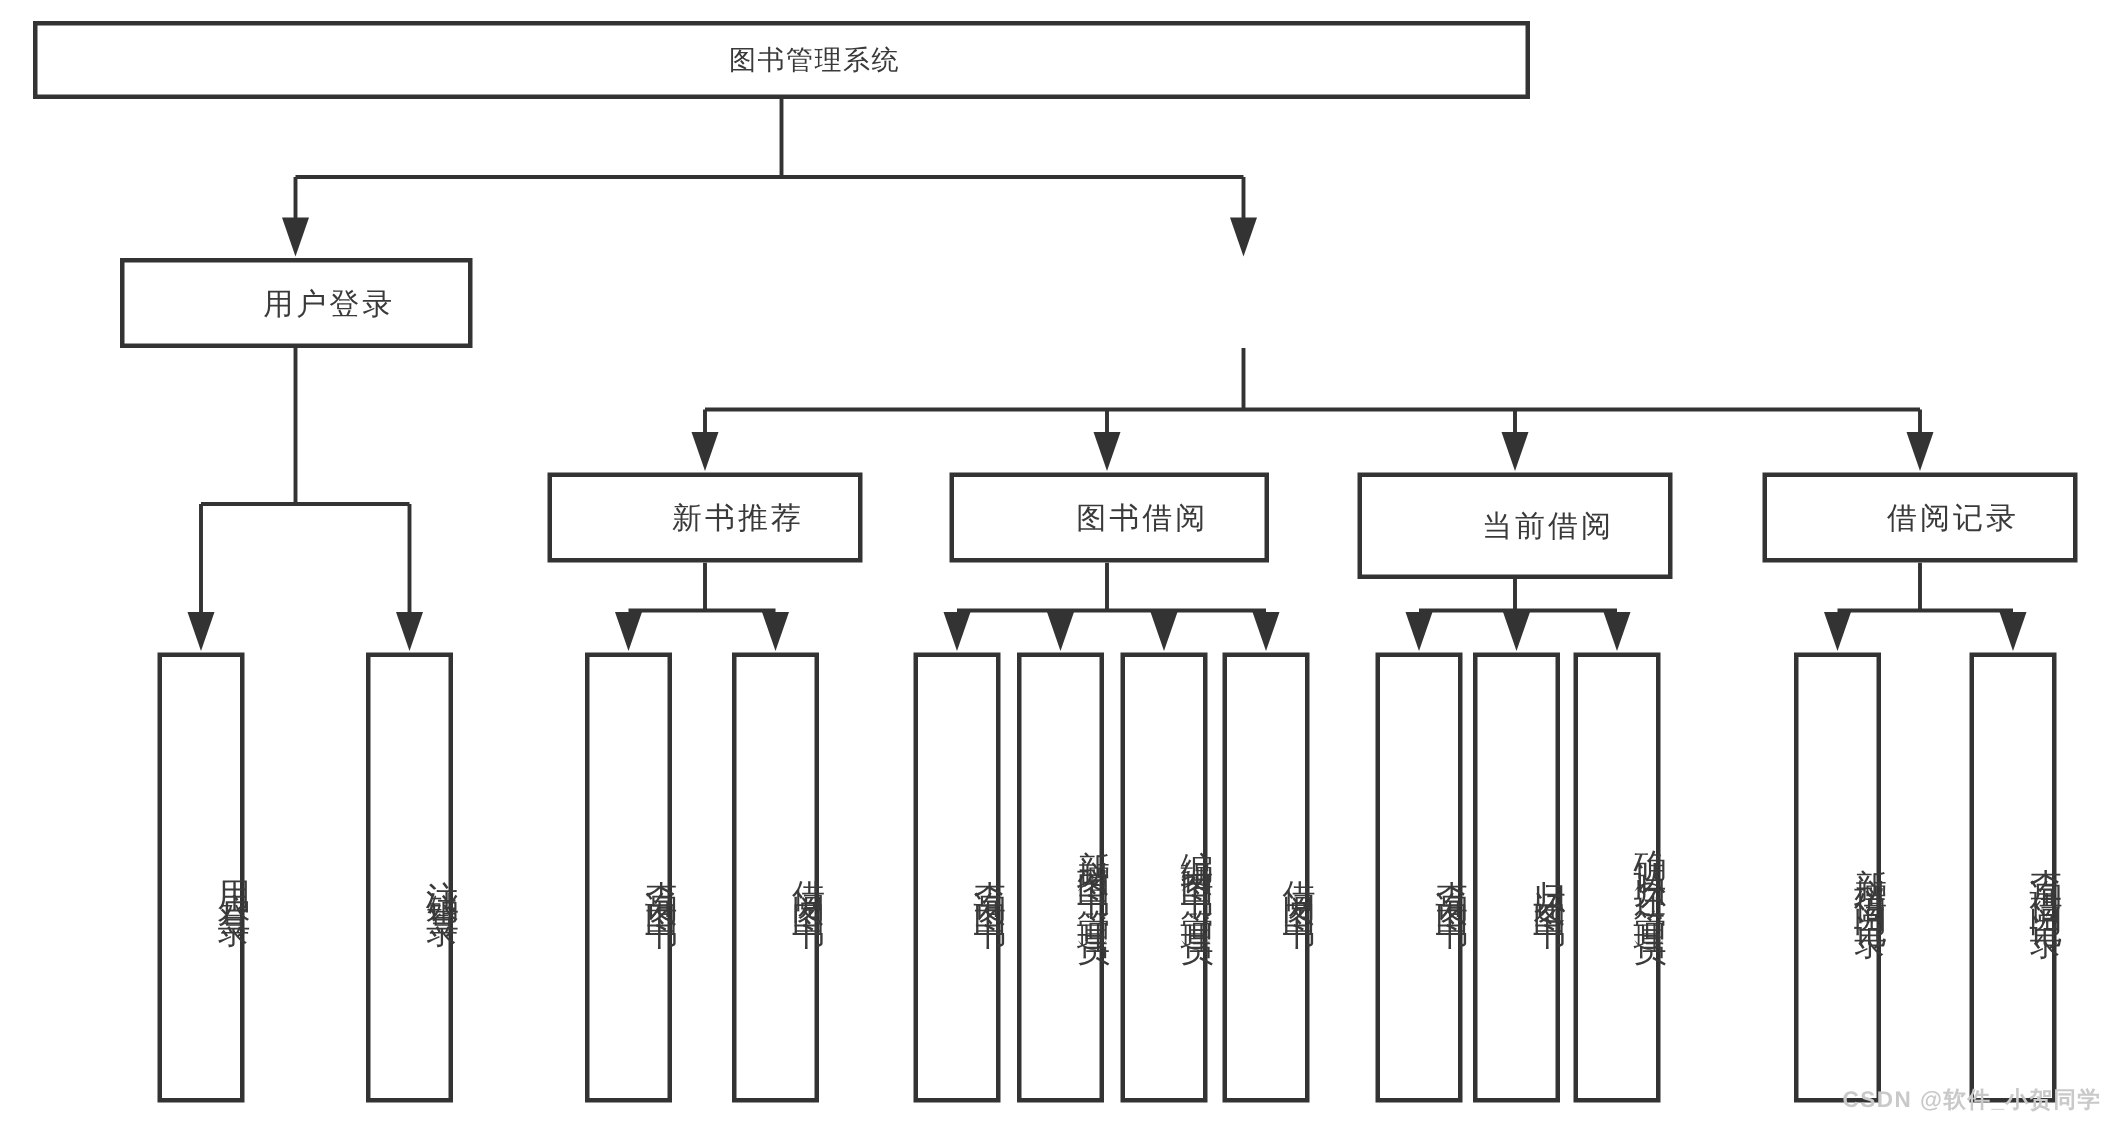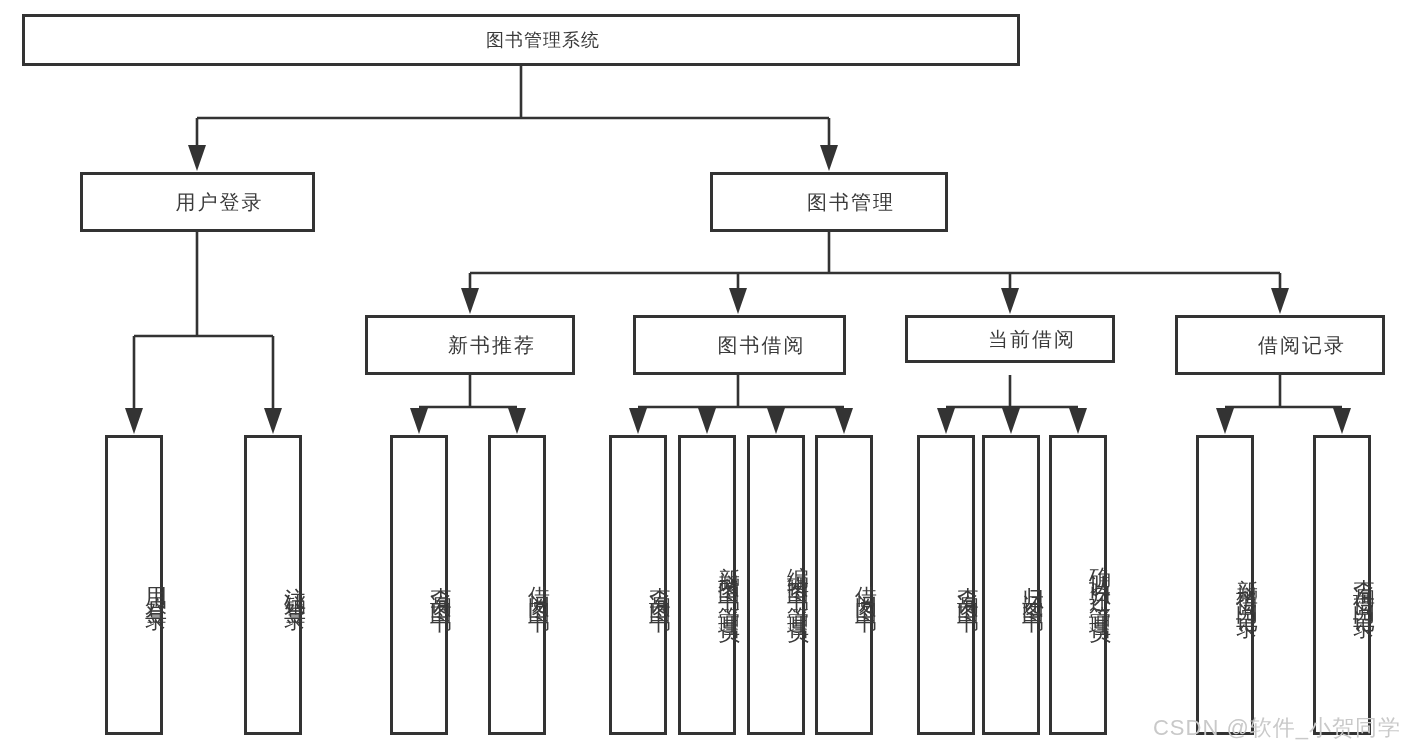--- a/index.html
+++ b/index.html
@@ -46,24 +46,25 @@
     writing-mode: vertical-lr;
     text-orientation: mixed;
     font-size: 22px;
     letter-spacing: 8px;
     line-height: 1;
   }
   .watermark {
     position: absolute;
     right: 4px;
     bottom: 4px;
-    font-size: 22px;
+    font-size: 15px;
     letter-spacing: 1px;
     color: var(--watermark);
     white-space: nowrap;
+    font-weight: bold;
   }
 </style>
 </head>
 <body>
 
 <div id="canvas">
 
   <svg id="connectors" viewBox="0 0 1405 747" xmlns="http://www.w3.org/2000/svg">
     <defs>
       <polygon id="arrow" points="-9,-26 9,-26 0,0"></polygon>
@@ -95,25 +96,24 @@
       <use href="#arrow" transform="translate(1011,434)"></use>
       <use href="#arrow" transform="translate(1078,434)"></use>
       <use href="#arrow" transform="translate(1225,434)"></use>
       <use href="#arrow" transform="translate(1342,434)"></use>
     </g>
   </svg>
 
   <div class="node root-node" style="left:22px; top:14px; width:998px; height:52px;">图书管理系统</div>
 
   <div class="node h-node" style="left:80px; top:172px; width:235px; height:60px;">用户登录</div>
-  <div class="node h-node" style="left:710px; top:172px; width:238px; height:60px;">图书管理</div>
 
   <div class="node h-node" style="left:365px; top:315px; width:210px; height:60px;text-align:center;">新书推荐</div>
   <div class="node h-node" style="left:633px; top:315px; width:213px; height:60px;">图书借阅</div>
-  <div class="node h-node" style="left:905px; top:315px; width:210px; height:48px;">当前借阅</div>
+  <div class="node h-node" style="left:905px; top:315px; width:210px; height:71px;">当前借阅</div>
   <div class="node h-node" style="left:1175px; top:315px; width:210px; height:60px;">借阅记录</div>
 
   <div class="node v-node" style="left:105px; top:435px; width:58px; height:300px;">用户登录</div>
   <div class="node v-node" style="left:244px; top:435px; width:58px; height:300px;">注销登录</div>
 
   <div class="node v-node" style="left:390px; top:435px; width:58px; height:300px;">查询图书</div>
   <div class="node v-node" style="left:488px; top:435px; width:58px; height:300px;">借阅图书</div>
 
   <div class="node v-node" style="left:609px; top:435px; width:58px; height:300px;">查询图书</div>
   <div class="node v-node" style="left:678px; top:435px; width:58px; height:300px;">新增图书（管理员）</div>

